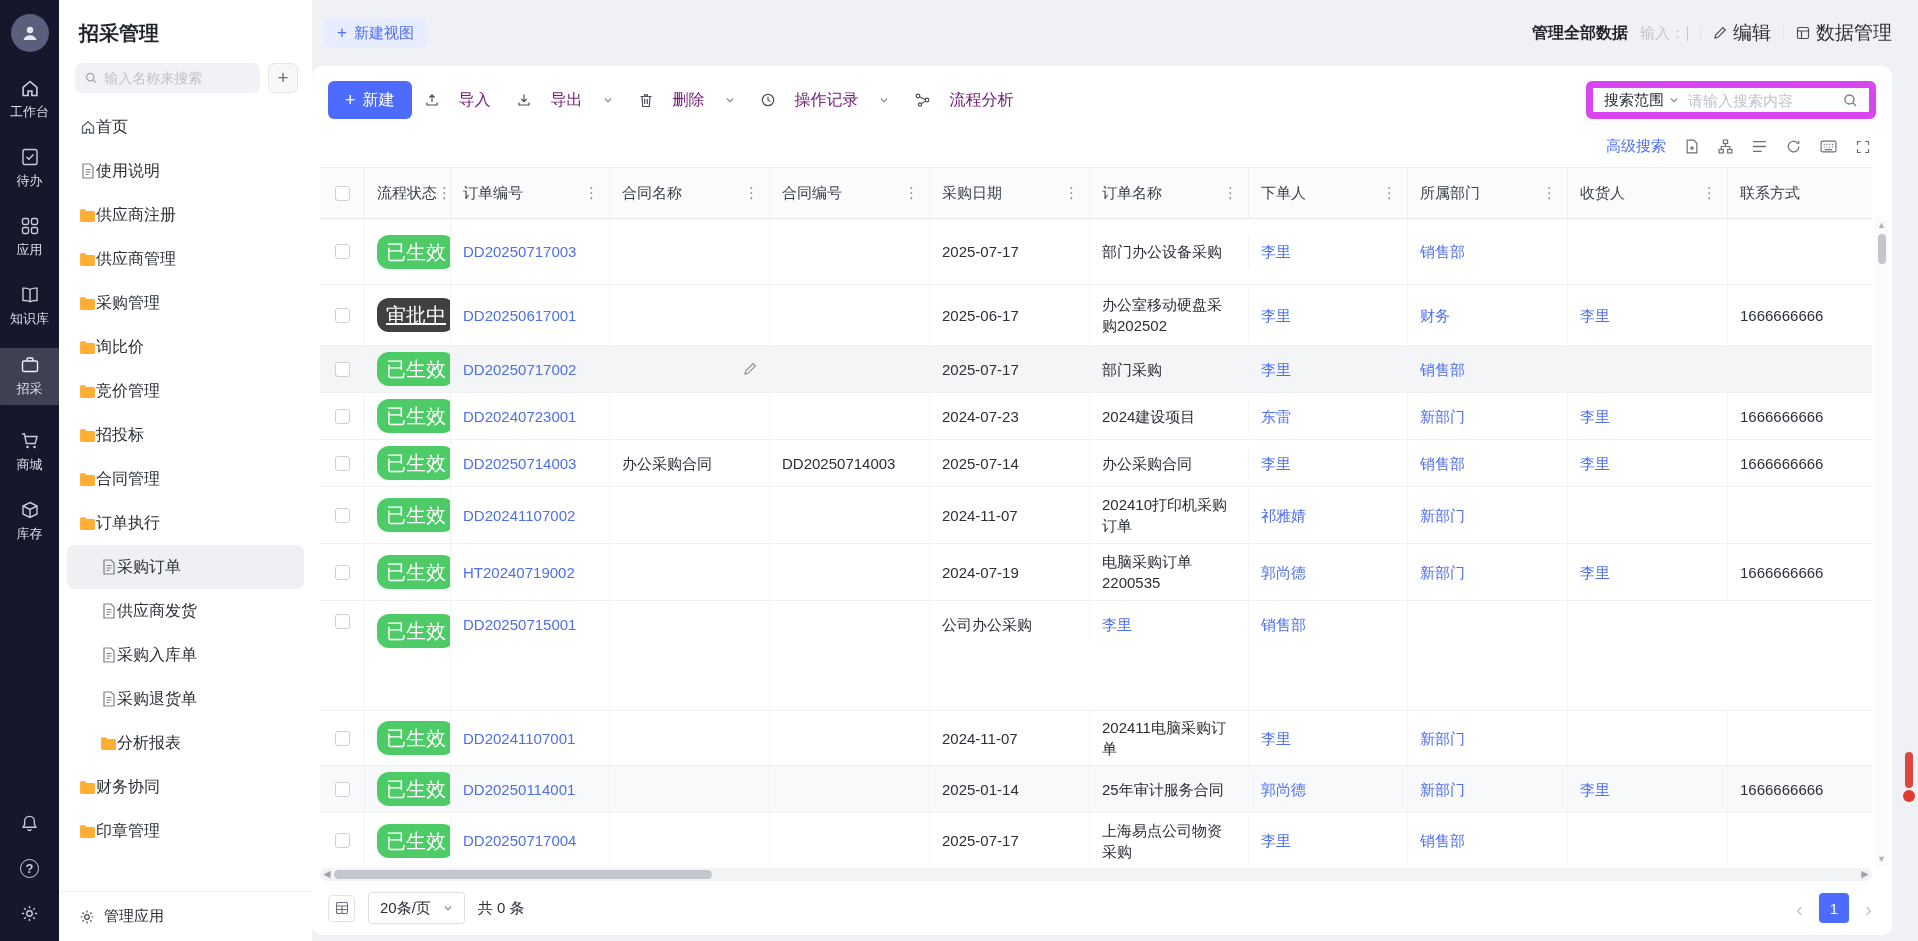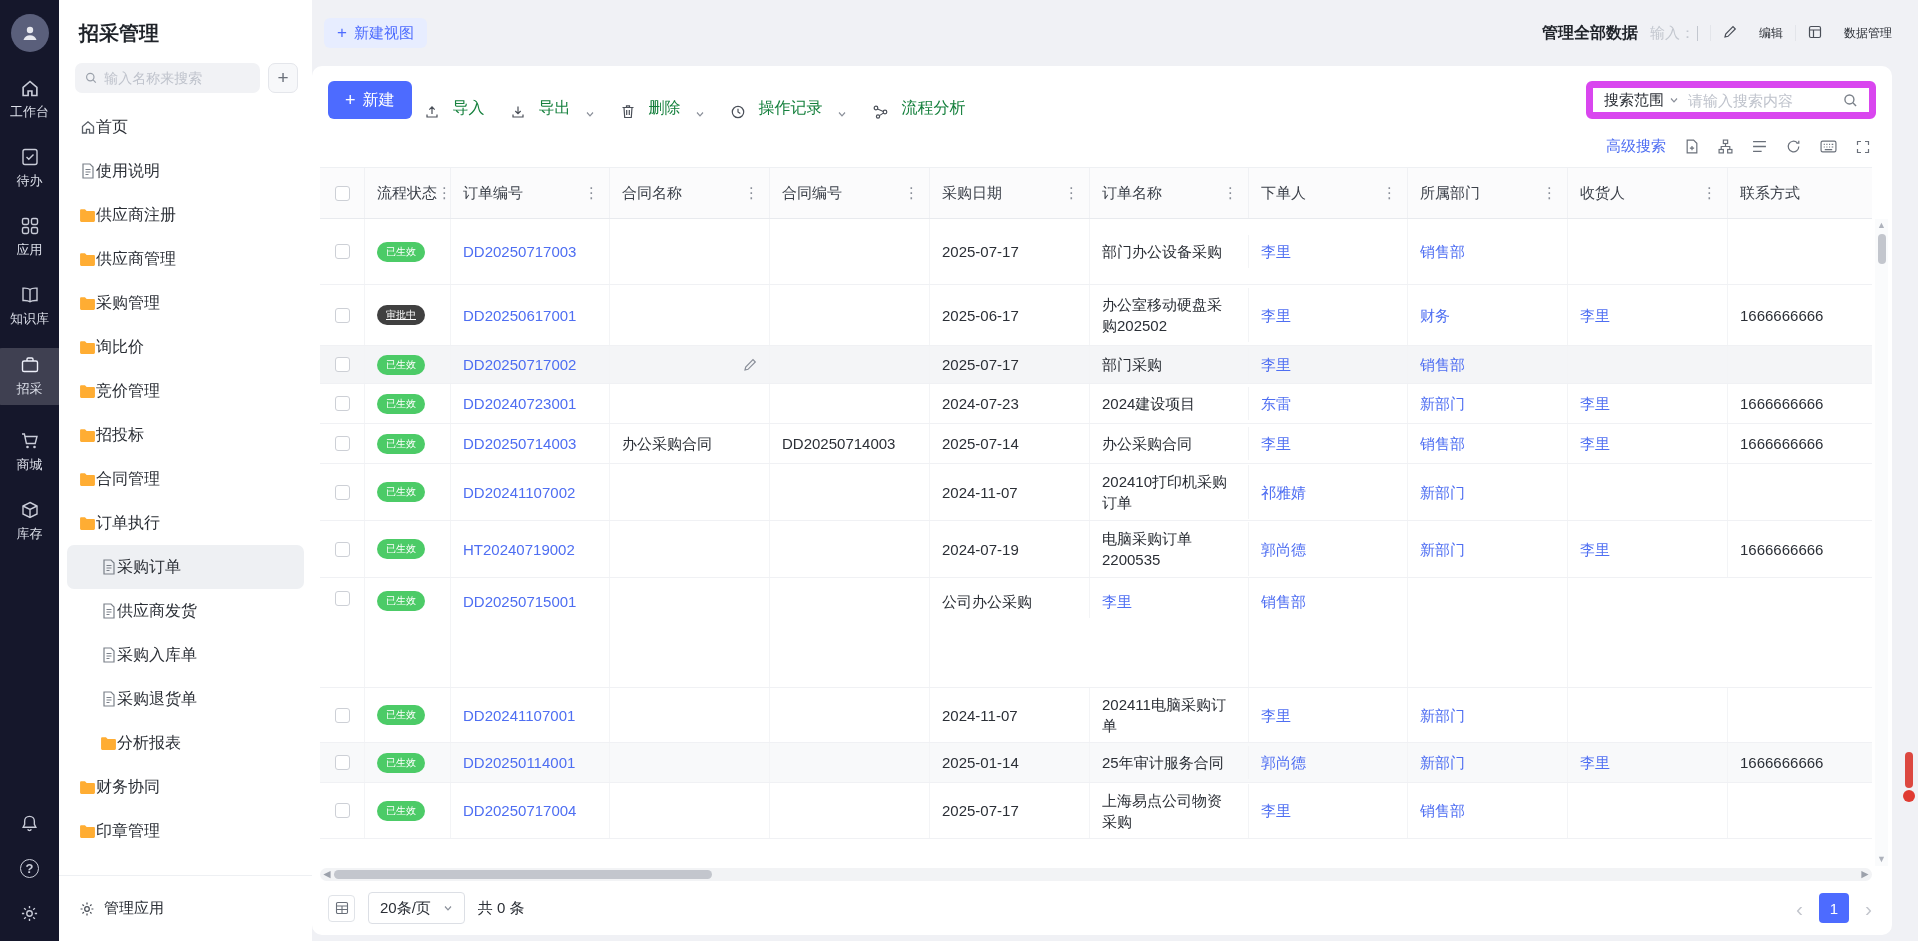--- a/index.html
+++ b/index.html
@@ -25,37 +25,37 @@
   .sidebar-title { padding:20px 20px 8px; font-size:20px; font-weight:bold; color:#1f2329; }
   .sidebar-search-row { display:flex; align-items:center; gap:8px; padding:8px 14px 8px 16px; }
   .search-box { flex:1; height:30px; background:#f1f2f5; border-radius:7px; display:flex; align-items:center; gap:7px; padding:0 10px; }
   .search-box input { border:0; background:transparent; outline:0; font-size:14px; width:100%; color:#33373d; }
   .add-btn { width:30px; height:30px; border:1px solid #e4e6eb; border-radius:7px; background:#f7f8fa; color:#6a707a; font-size:19px; display:flex; align-items:center; justify-content:center; cursor:pointer; }
   .menu { flex:1; overflow:hidden; padding:4px 8px 0; }
   .menu-item { height:44px; display:flex; align-items:center; padding:0 12px; font-size:16px; color:#2b2f36; border-radius:7px; cursor:pointer; white-space:nowrap; }
   .menu-item .mi-icon { flex:none; display:flex; width:17px; justify-content:center; }
   .menu-item.lvl2 { padding-left:33px; }
   .menu-item.active { background:#eef0f3; }
-  .sidebar-footer { height:66px; border-top:1px solid #eef0f3; display:flex; align-items:center; gap:9px; padding:0 20px; font-size:15px; color:#2b2f36; cursor:pointer; flex:none; }
+  .sidebar-footer { height:50px; border-top:1px solid #eef0f3; display:flex; align-items:center; gap:9px; padding:0 20px; font-size:15px; color:#2b2f36; cursor:pointer; flex:none; }
 
   
   .main { flex:1; min-width:0; display:flex; flex-direction:column; padding:0 26px 6px 0; }
   .topbar { height:66px; display:flex; align-items:center; padding-left:12px; flex:none; }
   .btn-newview { background:#e7edff; color:#4d6bff; font-size:15px; height:30px; padding:0 13px; border-radius:6px; display:flex; align-items:center; gap:7px; cursor:pointer; border:0; }
   .topbar-right { margin-left:auto; display:flex; align-items:center; gap:12px; }
   .manage-all { font-weight:bold; color:#1f2329; font-size:16px; }
   .input-hint { color:#c3c7cf; font-size:15px; display:flex; align-items:center; gap:2px; }
   .cursor-bar { width:1px; height:15px; background:#c3c7cf; display:inline-block; }
   .tb-divider { width:1px; height:16px; background:#e3e5ea; }
-  .topbar-action { display:flex; align-items:flex-start; gap:22px; color:#2b2f36; font-size:12px; cursor:pointer; }
+  .topbar-action { display:flex; align-items:center; gap:6px; color:#2b2f36; font-size:19px; cursor:pointer; }
 
   .card { flex:1; min-height:0; background:#fff; border-radius:10px; display:flex; flex-direction:column; position:relative; }
   .toolbar { display:flex; align-items:center; padding:15px 16px 9px; flex:none; }
   .btn-primary { background:#4d6bff; color:#fff; height:38px; padding:0 17px; border-radius:6px; font-size:16px; display:flex; align-items:center; gap:7px; border:0; cursor:pointer; }
-  .tool-btn { display:flex; align-items:flex-end; gap:14px; font-size:16px; color:#15803d; padding:0 13px; height:38px; cursor:pointer; background:none; border:0; }
+  .tool-btn { display:flex; align-items:center; gap:20px; font-size:16px; color:#701a75; padding:0 13px; height:38px; cursor:pointer; background:none; border:0; }
   .search-group { margin-left:auto; height:38px; border:7px solid #d946ef; border-radius:6px; display:flex; align-items:center; padding:0 11px; gap:9px; background:#fff; }
   .scope { display:flex; align-items:center; gap:5px; font-size:15px; color:#2b2f36; cursor:pointer; white-space:nowrap; }
   .search-group input { border:0; outline:0; font-size:15px; color:#33373d; width:146px; }
 
   .subbar { display:flex; align-items:center; justify-content:flex-end; gap:19px; padding:9px 22px 11px; flex:none; }
   .adv-link { color:#4e6ef2; font-size:15px; cursor:pointer; text-decoration:none; }
   .icon-btn { color:#6a707a; display:flex; cursor:pointer; background:none; border:0; padding:0; }
 
   
   .table-area { flex:1; min-height:0; margin:0 20px 0 8px; position:relative; display:flex; flex-direction:column;
@@ -71,21 +71,21 @@
   .trow.gray2 { background:#f8f9fa; }
   .trow.align-top { align-items:start; }
   .trow.align-top .td { padding-top:13px; }
   .td { padding:6px 12px; font-size:15px; color:#2b2f36; border-right:1px solid #f3f4f6; line-height:1.4; overflow:hidden; align-self:stretch; display:flex; align-items:center; }
   .trow.align-top .td { align-items:flex-start; }
   .td.wrap { display:block; align-self:center; }
   .trow.align-top .td.wrap { align-self:start; }
   .td:last-child { border-right:0; }
   .td.c-check { justify-content:center; padding-left:0; padding-right:0; }
   .checkbox { width:15px; height:15px; border:1px solid #cdd0d6; border-radius:3px; background:#fff; cursor:pointer; flex:none; }
-  .badge { display:inline-block; padding:3px 9px; border-radius:12px; color:#fff; font-size:10px; white-space:nowrap; }
+  .badge { display:inline-block; padding:3px 9px; border-radius:12px; color:#fff; font-size:20px; white-space:nowrap; }
   .badge.green { background:#4ccb67; }
   .badge.orange { background:#404040;text-decoration:underline; }
   .link { color:#4e6ef2; cursor:pointer; text-decoration:none; }
 
   
   .vscroll { position:absolute; right:-16px; top:52px; bottom:0; width:13px; display:flex; flex-direction:column; align-items:center; background:#fafbfc; }
   .vs-arrow { color:#aeb2bc; font-size:9px; height:13px; line-height:13px; cursor:pointer; }
   .vthumb { width:8px; height:30px; border-radius:4px; background:#c3c6cd; margin-top:2px; cursor:pointer; }
   .vs-bottom { margin-top:auto; }
 

